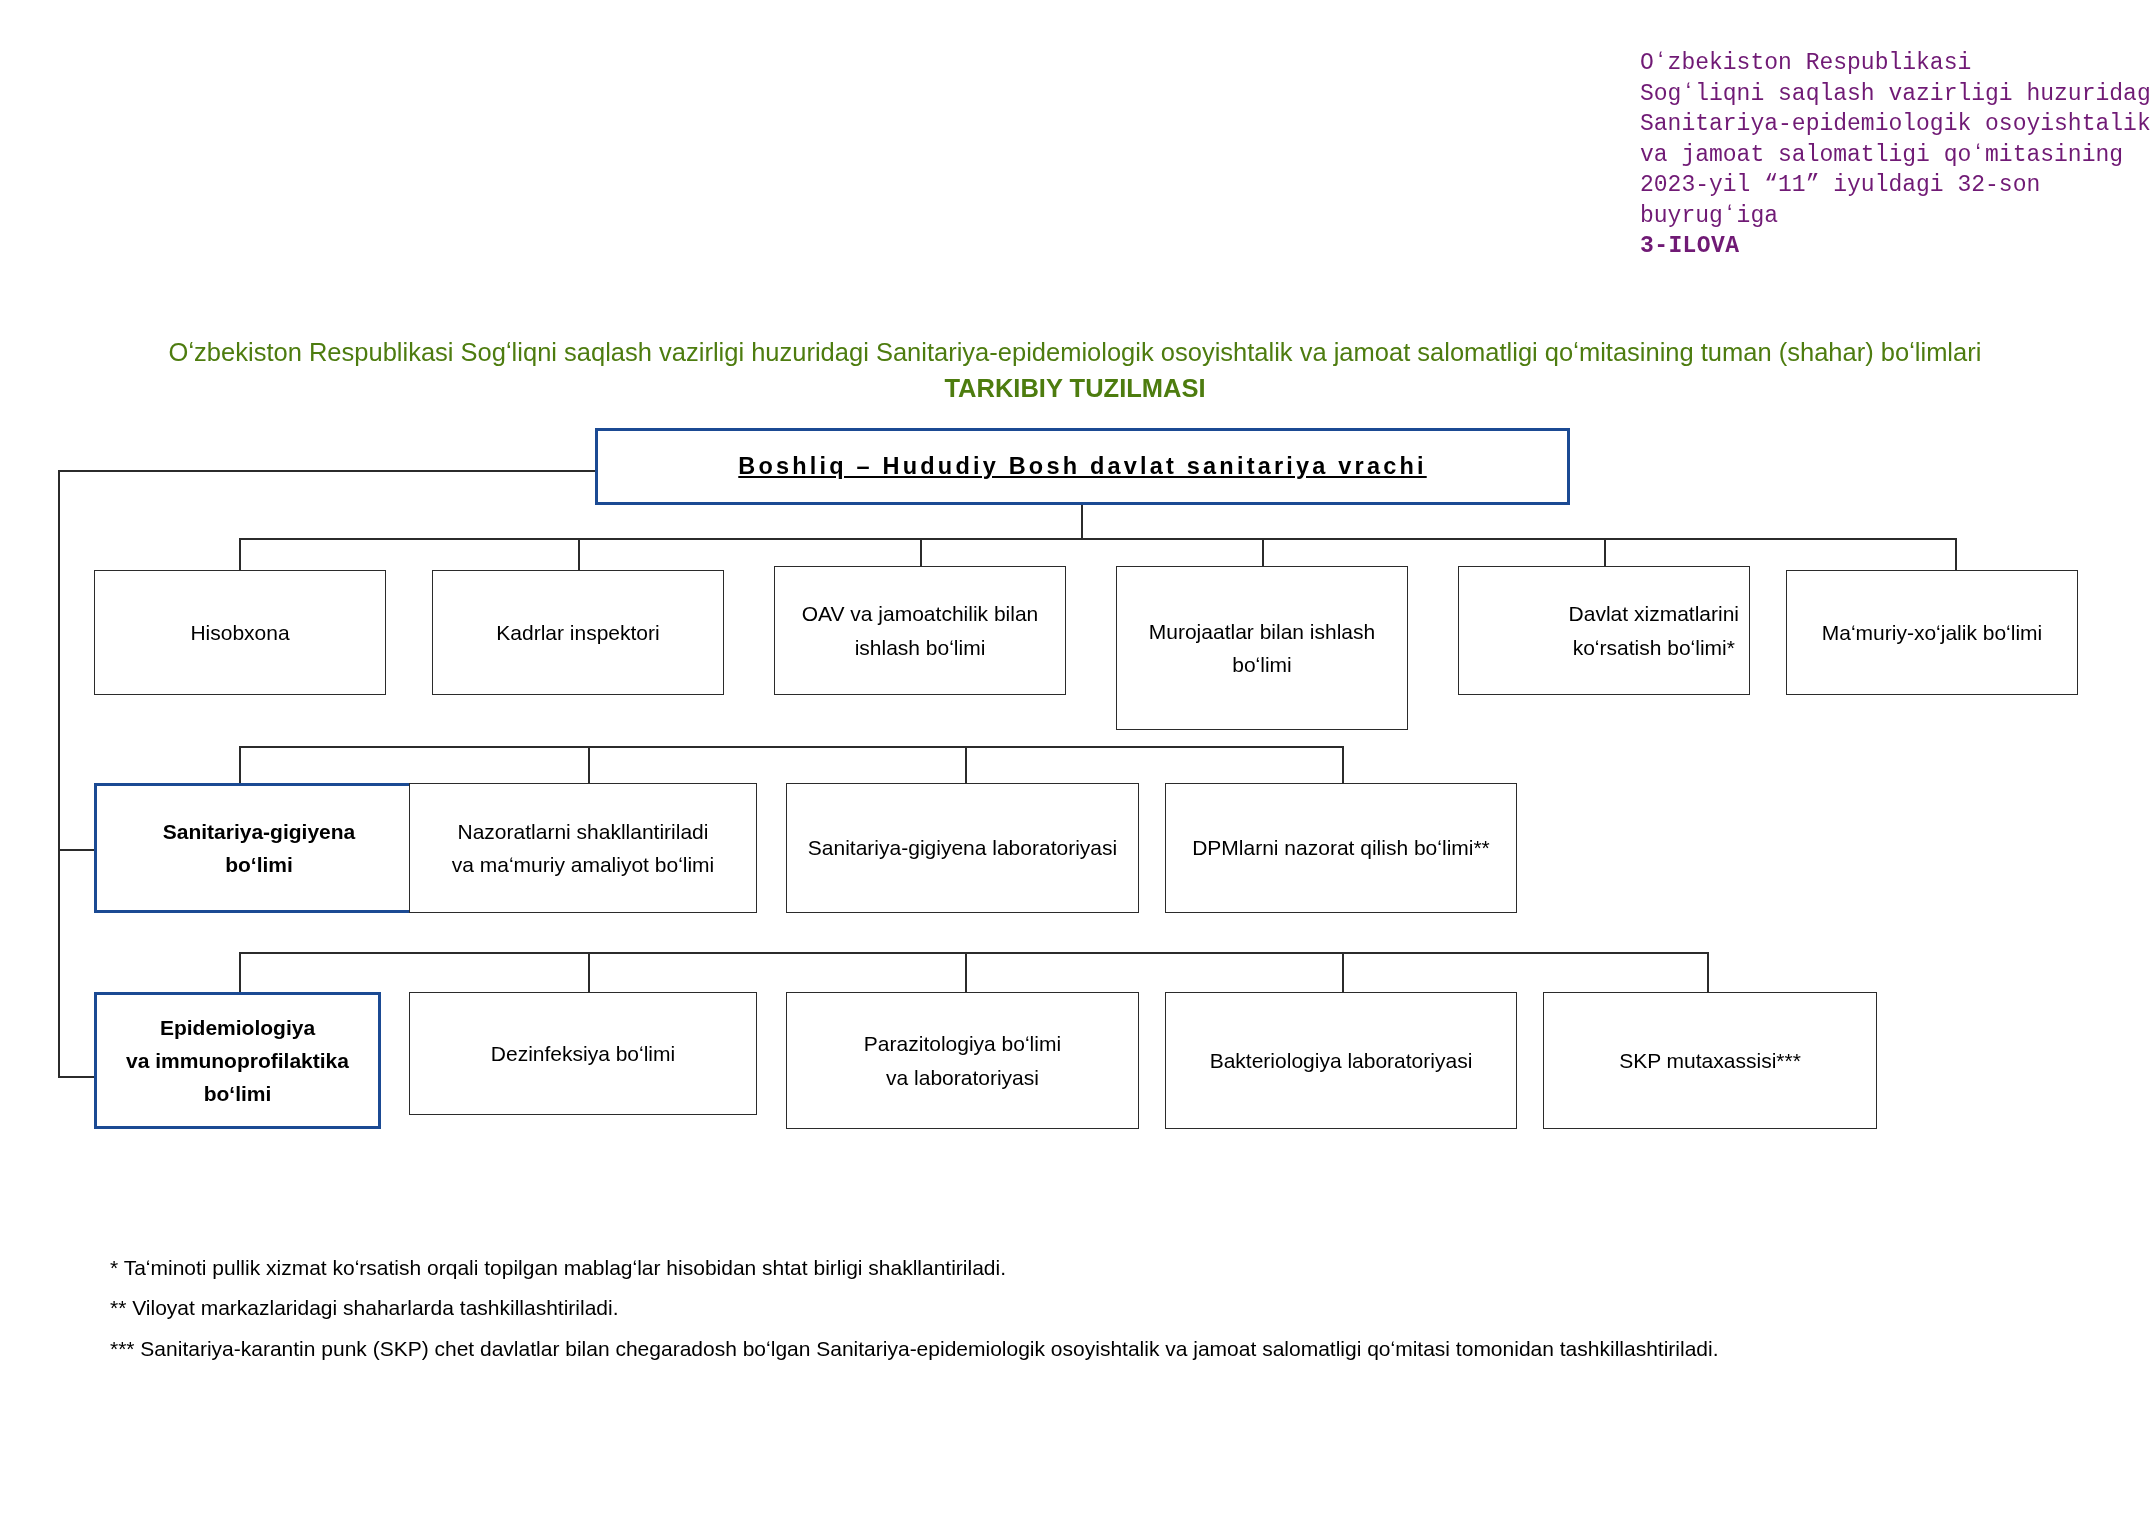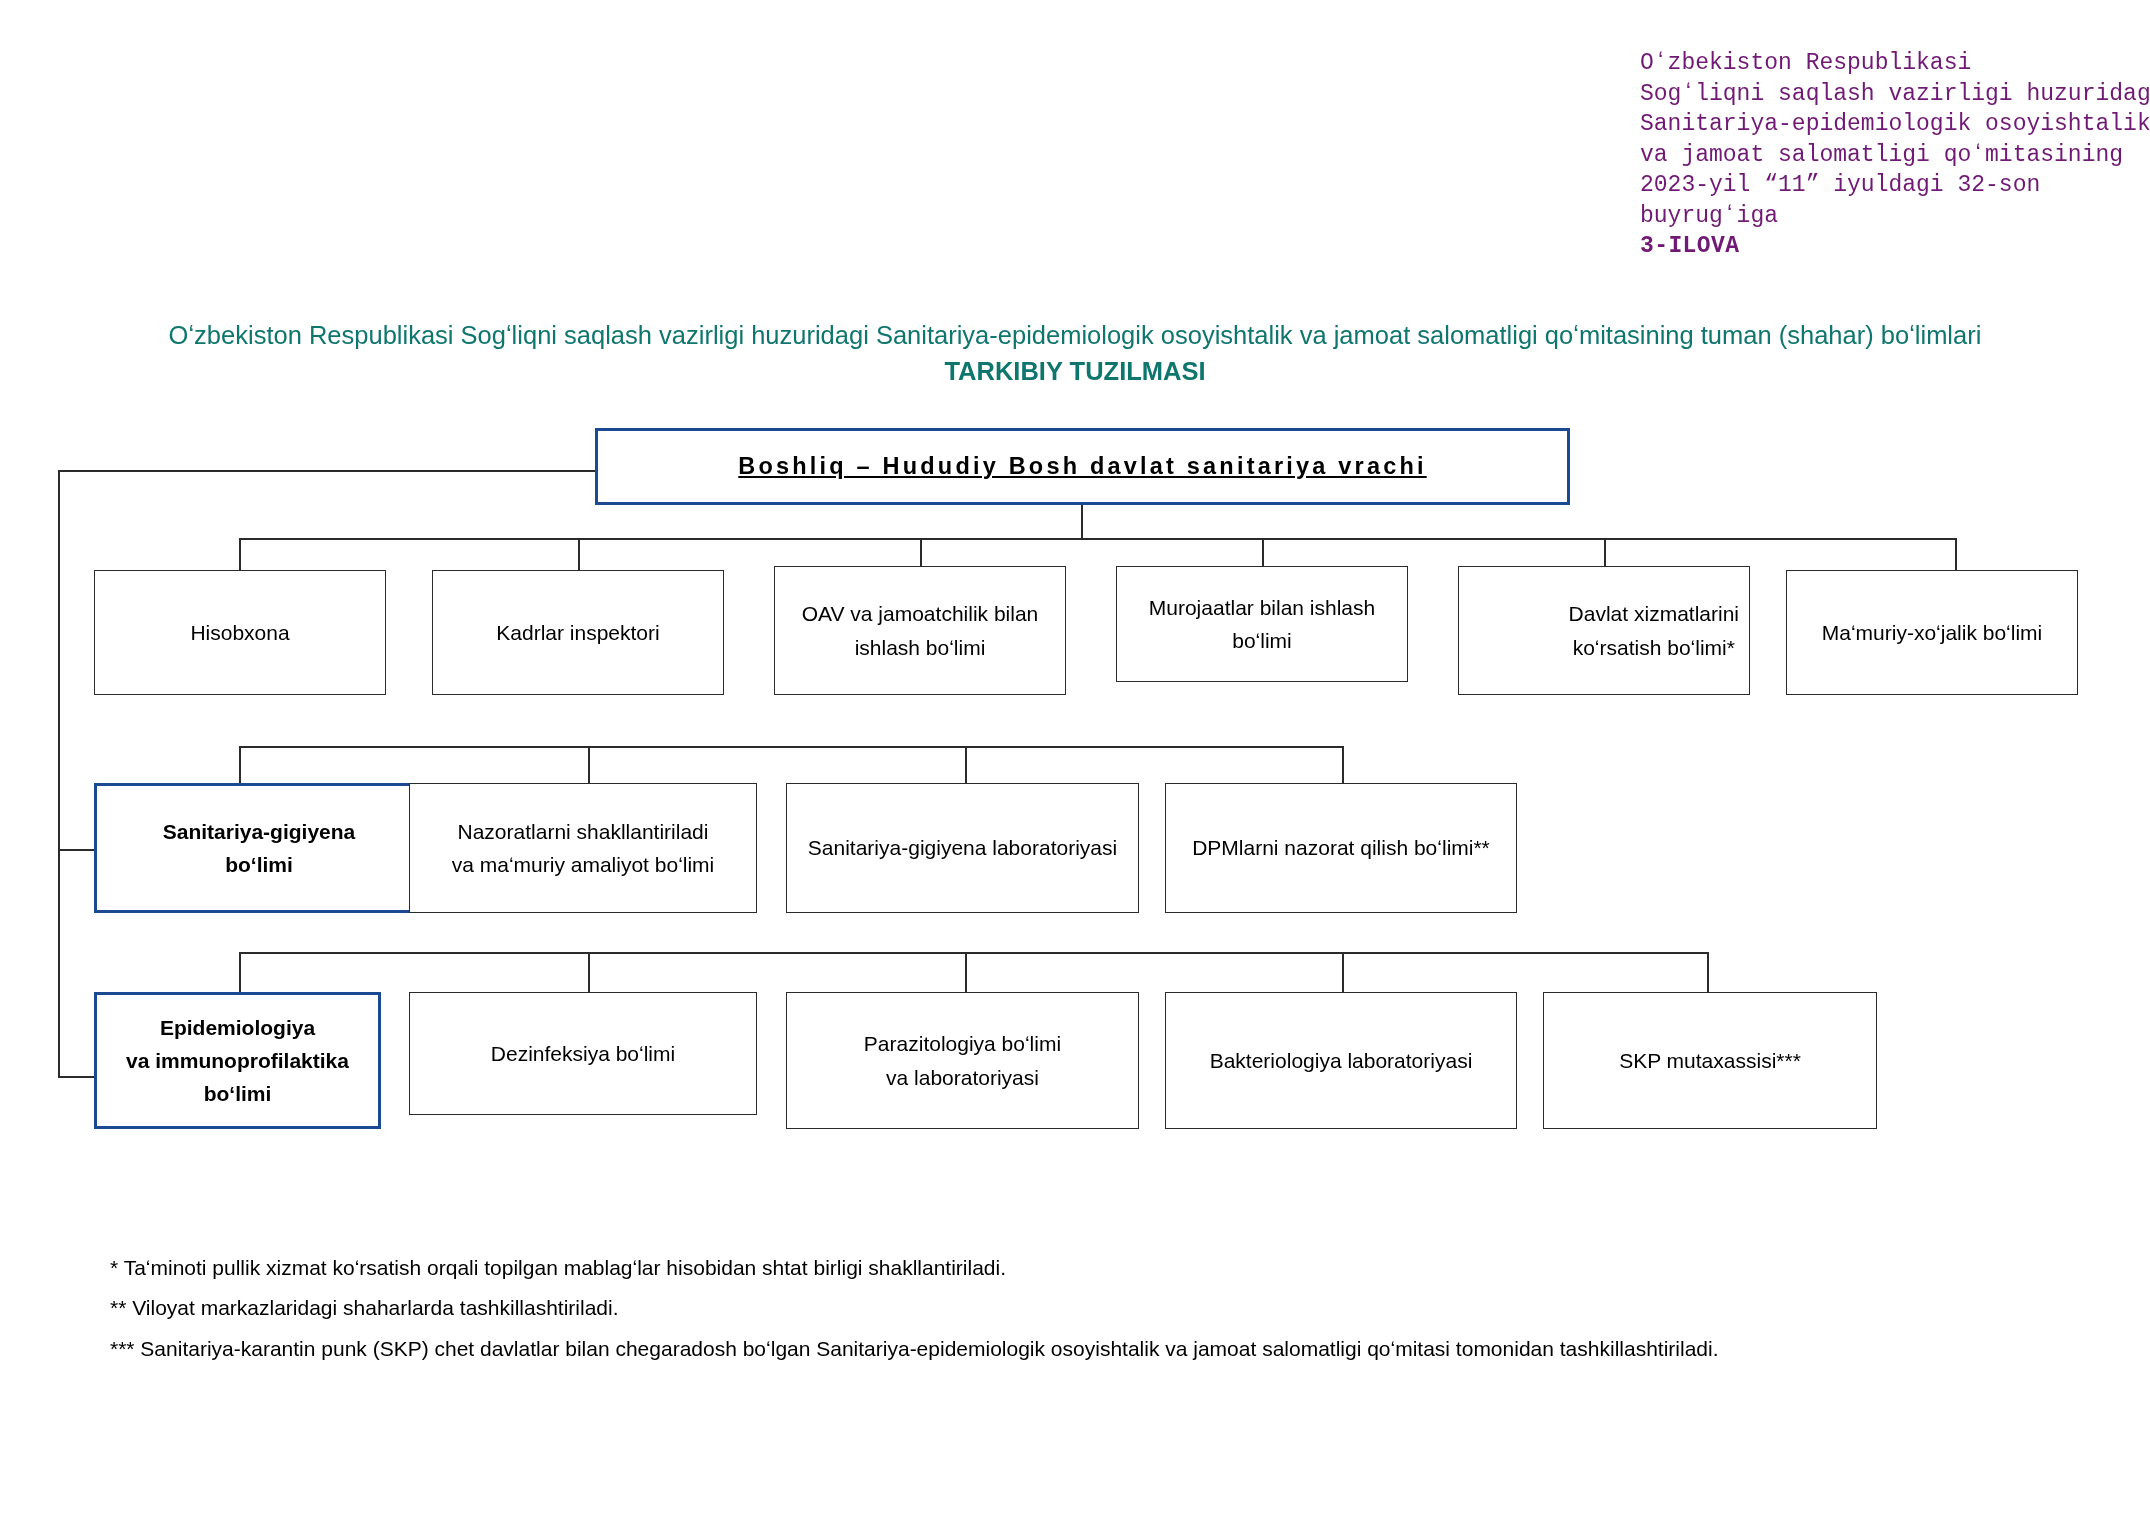--- a/index.html
+++ b/index.html
@@ -17,22 +17,22 @@
   .doc-header{
     position:absolute; left:1640px; top:48px; width:480px;
     font-family:Liberation Mono, monospace;
     font-size:23px; line-height:1.33; text-align:left; color:#701a75;
   }
   .doc-header .hline{ display:block; white-space:nowrap; }
   .doc-header .hline.bold{ font-weight:bold; letter-spacing:.4px; }
 
   
   .chart-title{
-    position:absolute; left:0; top:317px; width:2150px;
-    text-align:center; font-size:25.5px; line-height:1.42; color:#0f766e;
+    position:absolute; left:0; top:334px; width:2150px;
+    text-align:center; font-size:25.5px; line-height:1.42; color:#4d7c0f;
   }
   .chart-title .t2{ display:block; font-weight:bold; }
 
   
   .node{
     position:absolute; box-sizing:border-box;
     border:1.6px solid #2b2b2b; background:#ffffff;
     display:flex; align-items:center; justify-content:center;
     text-align:center; font-size:21px; line-height:1.58; color:#000;
     padding:4px 10px;
@@ -120,21 +120,21 @@
     <span class="txt">Kadrlar inspektori</span>
   </div>
 
   <div class="node" style="left:774px; top:566px; width:292px; height:129px;">
     <span class="txt">
       <span>OAV va jamoatchilik bilan</span>
       <span>ishlash boʻlimi</span>
     </span>
   </div>
 
-  <div class="node" style="left:1116px; top:566px; width:292px; height:116px;">
+  <div class="node" style="left:1116px; top:566px; width:292px; height:164px;">
     <span class="txt">
       <span>Murojaatlar bilan ishlash</span>
       <span>boʻlimi</span>
     </span>
   </div>
 
   <div class="node" style="left:1458px; top:566px; width:292px; height:129px;justify-content:flex-end;">
     <span class="txt">
       <span>Davlat xizmatlarini</span>
       <span>koʻrsatish boʻlimi*</span>

